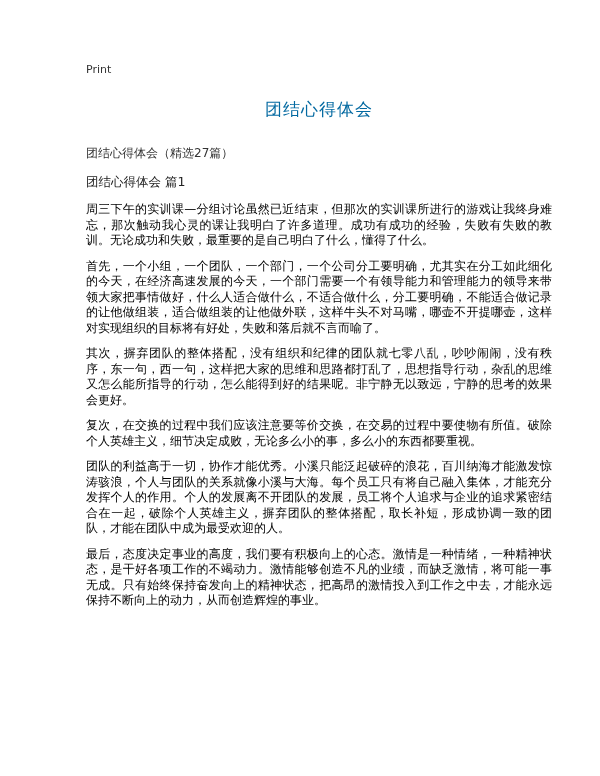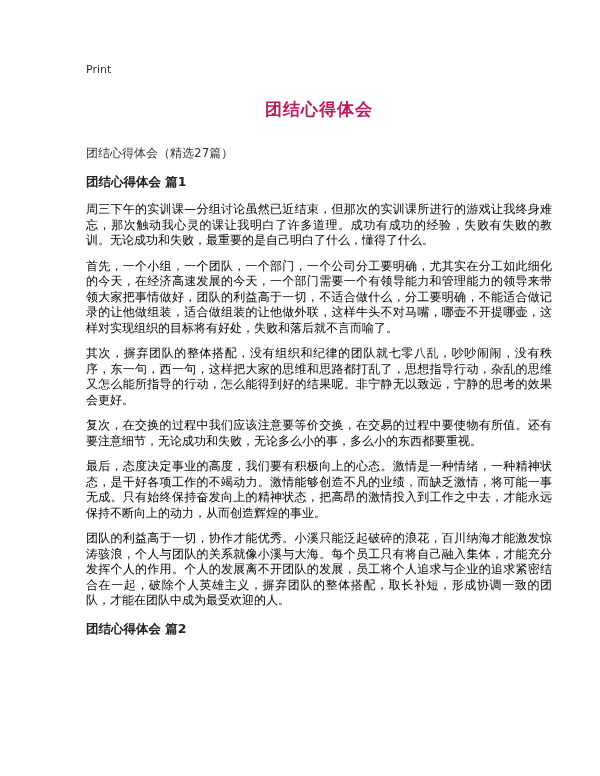--- a/index.html
+++ b/index.html
@@ -19,33 +19,33 @@
   .print-link {
     font-size: 11px;
     color: #333333;
     margin-bottom: 14px;
     cursor: pointer;
     display: inline-block;
   }
   .doc-title {
     text-align: center;
     font-size: 17px;
-    font-weight: bold;
-    color: #be185d;
+    font-weight: normal;
+    color: #0369a1;
     margin: 8px 0 24px 0;
     letter-spacing: 1px;
   }
   .subtitle {
     font-size: 12px;
     color: #333333;
     margin-bottom: 5px;
   }
   .section-heading {
     font-size: 12.5px;
-    font-weight: bold;
+    font-weight: normal;
     color: #222222;
     margin: 12px 0 11px 0;
   }
   .para {
     font-size: 12px;
     line-height: 15.5px;
     text-align: justify;
     color: #000000;
     margin-bottom: 10px;
   }
@@ -58,26 +58,25 @@
   <div class="print-link">Print</div>
 
   <h1 class="doc-title">团结心得体会</h1>
 
   <div class="subtitle">团结心得体会（精选27篇）</div>
 
   <h2 class="section-heading">团结心得体会 篇1</h2>
 
   <p class="para">周三下午的实训课—分组讨论虽然已近结束，但那次的实训课所进行的游戏让我终身难忘，那次触动我心灵的课让我明白了许多道理。成功有成功的经验，失败有失败的教训。无论成功和失败，最重要的是自己明白了什么，懂得了什么。</p>
 
-  <p class="para">首先，一个小组，一个团队，一个部门，一个公司分工要明确，尤其实在分工如此细化的今天，在经济高速发展的今天，一个部门需要一个有领导能力和管理能力的领导来带领大家把事情做好，团队的利益高于一切，不适合做什么，分工要明确，不能适合做记录的让他做组装，适合做组装的让他做外联，这样牛头不对马嘴，哪壶不开提哪壶，这样对实现组织的目标将有好处，失败和落后就不言而喻了。</p>
+  <p class="para">首先，一个小组，一个团队，一个部门，一个公司分工要明确，尤其实在分工如此细化的今天，在经济高速发展的今天，一个部门需要一个有领导能力和管理能力的领导来带领大家把事情做好，什么人适合做什么，不适合做什么，分工要明确，不能适合做记录的让他做组装，适合做组装的让他做外联，这样牛头不对马嘴，哪壶不开提哪壶，这样对实现组织的目标将有好处，失败和落后就不言而喻了。</p>
 
   <p class="para">其次，摒弃团队的整体搭配，没有组织和纪律的团队就七零八乱，吵吵闹闹，没有秩序，东一句，西一句，这样把大家的思维和思路都打乱了，思想指导行动，杂乱的思维又怎么能所指导的行动，怎么能得到好的结果呢。非宁静无以致远，宁静的思考的效果会更好。</p>
 
 
-  <p class="para">复次，在交换的过程中我们应该注意要等价交换，在交易的过程中要使物有所值。还有要注意细节，无论成功和失败，无论多么小的事，多么小的东西都要重视。</p>
+  <p class="para">复次，在交换的过程中我们应该注意要等价交换，在交易的过程中要使物有所值。破除个人英雄主义，细节决定成败，无论多么小的事，多么小的东西都要重视。</p>
+
+  <p class="para">团队的利益高于一切，协作才能优秀。小溪只能泛起破碎的浪花，百川纳海才能激发惊涛骇浪，个人与团队的关系就像小溪与大海。每个员工只有将自己融入集体，才能充分发挥个人的作用。个人的发展离不开团队的发展，员工将个人追求与企业的追求紧密结合在一起，破除个人英雄主义，摒弃团队的整体搭配，取长补短，形成协调一致的团队，才能在团队中成为最受欢迎的人。</p>
 
   <p class="para">最后，态度决定事业的高度，我们要有积极向上的心态。激情是一种情绪，一种精神状态，是干好各项工作的不竭动力。激情能够创造不凡的业绩，而缺乏激情，将可能一事无成。只有始终保持奋发向上的精神状态，把高昂的激情投入到工作之中去，才能永远保持不断向上的动力，从而创造辉煌的事业。</p>
 
-  <p class="para">团队的利益高于一切，协作才能优秀。小溪只能泛起破碎的浪花，百川纳海才能激发惊涛骇浪，个人与团队的关系就像小溪与大海。每个员工只有将自己融入集体，才能充分发挥个人的作用。个人的发展离不开团队的发展，员工将个人追求与企业的追求紧密结合在一起，破除个人英雄主义，摒弃团队的整体搭配，取长补短，形成协调一致的团队，才能在团队中成为最受欢迎的人。</p>
-
-  <h2 class="section-heading">团结心得体会 篇2</h2>
 
 </div>
 
 </body></html>

